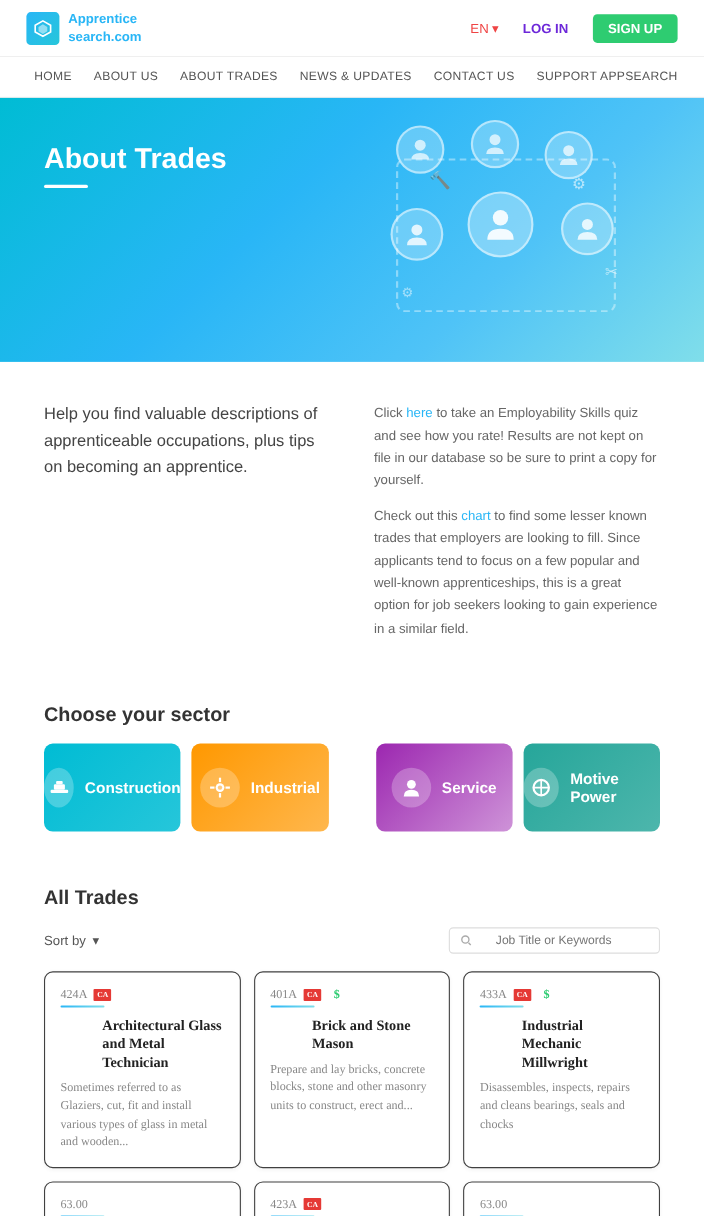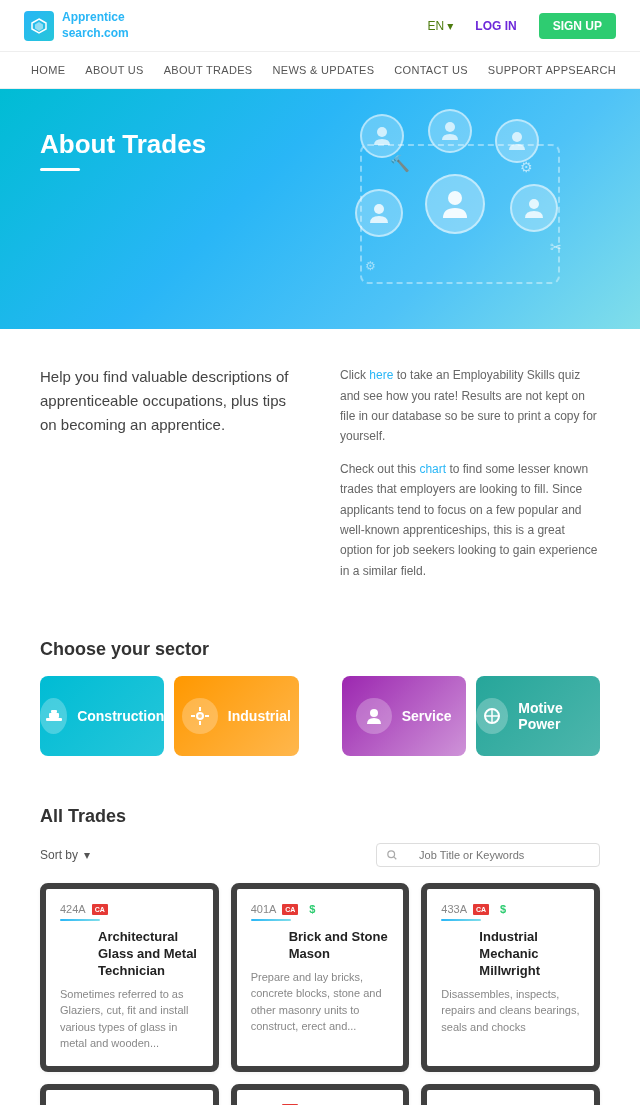--- a/index.html
+++ b/index.html
@@ -10,21 +10,21 @@
       background: #fff;
       display: flex;
       align-items: center;
       justify-content: space-between;
       padding: 10px 24px;
       border-bottom: 1px solid #eee;
     }
     .top-bar-right { display: flex; align-items: center; gap: 12px; }
     .lang-btn {
       font-size: 12px;
-      color: #4d7c0f;
+      color: #ef4444;
       background: none;
       border: none;
       cursor: pointer;
       display: flex; align-items: center; gap: 3px;
     }
     .login-btn {
       font-size: 12px;
       color: #6d28d9;
       background: none;
       border: none;
@@ -175,41 +175,42 @@
     .sort-select {
       display: flex; align-items: center; gap: 6px;
       font-size: 12px; color: #555; cursor: pointer;
     }
     .search-box {
       display: flex; align-items: flex-end;
       border: 1px solid #ddd;
       border-radius: 4px;
       padding: 5px 10px;
       gap: 22px;
-      width: 224px;
+      width: 192px;
     }
     .search-input {
       border: none; outline: none; font-size: 11px; color: #999;
       width: 100%;
       background: transparent;
     }
 
     
     .trade-grid {
       display: grid;
       grid-template-columns: 1fr 1fr 1fr;
       gap: 12px;
       margin-bottom: 12px;
     }
     .trade-card {
-      border: 6px solid #404040;
+      border: 1px solid #404040;
       border-radius: 8px;
       padding: 14px;
       background: #fff;
       box-shadow: 0 1px 4px rgba(0,0,0,0.05);
+      font-family: Liberation Serif, serif;
     }
     .trade-card-meta {
       display: flex; align-items: center; gap: 6px;
       font-size: 11px; color: #888;
       margin-bottom: 4px;
     }
     .trade-card-meta .code { color: #888; font-size: 11px; }
     .flag {
       width: 16px; height: 11px;
       display: inline-flex; align-items: center; justify-content: center;

